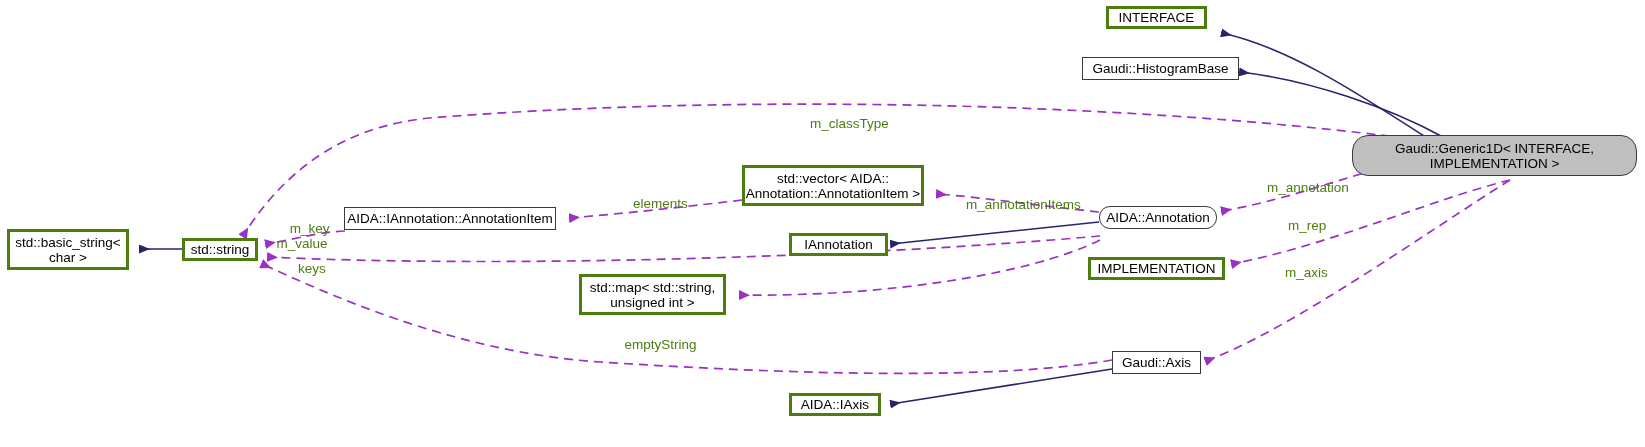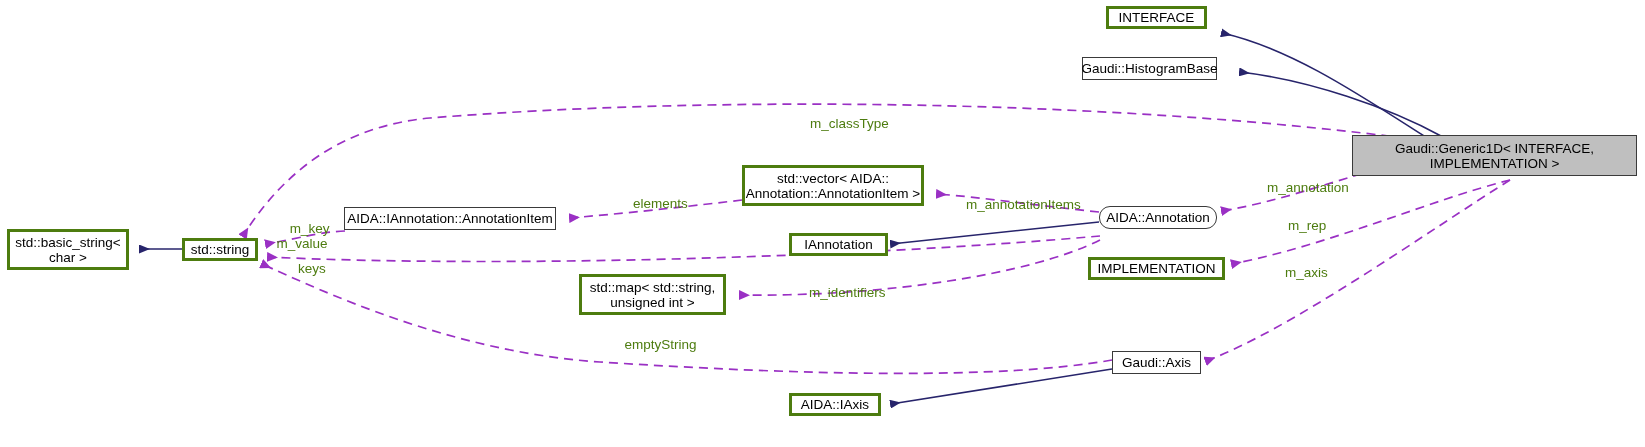--- a/index.html
+++ b/index.html
@@ -144,25 +144,25 @@
   </div>
 
   <div class="node" style="left:789px; top:393px; width:92px; height:23px;">
     <span>AIDA::IAxis</span>
   </div>
 
   <div class="node" style="left:1106px; top:6px; width:101px; height:23px;">
     <span>INTERFACE</span>
   </div>
 
-  <div class="node strong" style="left:1082px; top:57px; width:135px; height:23px;">
+  <div class="node strong" style="left:1082px; top:57px; width:157px; height:23px;">
     <span>Gaudi::HistogramBase</span>
   </div>
 
-  <div class="node highlight" style="left:1352px; top:135px; width:285px; height:41px;">
+  <div class="node highlight" style="left:1352px; top:135px; width:285px; height:41px;border-radius:16px;">
     <span>Gaudi::Generic1D&lt; INTERFACE,
 IMPLEMENTATION &gt;</span>
   </div>
 
   <div class="edge-label" style="left:795px; top:101px; width:90px;">
     <span>m_classType</span>
   </div>
 
   <div class="edge-label" style="left:272px; top:206px; width:60px;">
     <span>m_key
@@ -174,23 +174,20 @@
   </div>
 
   <div class="edge-label" style="left:618px; top:181px; width:66px;">
     <span>elements</span>
   </div>
 
   <div class="edge-label" style="left:951px; top:182px; width:110px;">
     <span>m_annotationItems</span>
   </div>
 
-  <div class="edge-label" style="left:794px; top:270px; width:84px;">
-    <span>m_identifiers</span>
-  </div>
 
   <div class="edge-label" style="left:609px; top:322px; width:88px;">
     <span>emptyString</span>
   </div>
 
   <div class="edge-label" style="left:1252px; top:165px; width:88px;">
     <span>m_annotation</span>
   </div>
 
   <div class="edge-label" style="left:1273px; top:203px; width:44px;">

